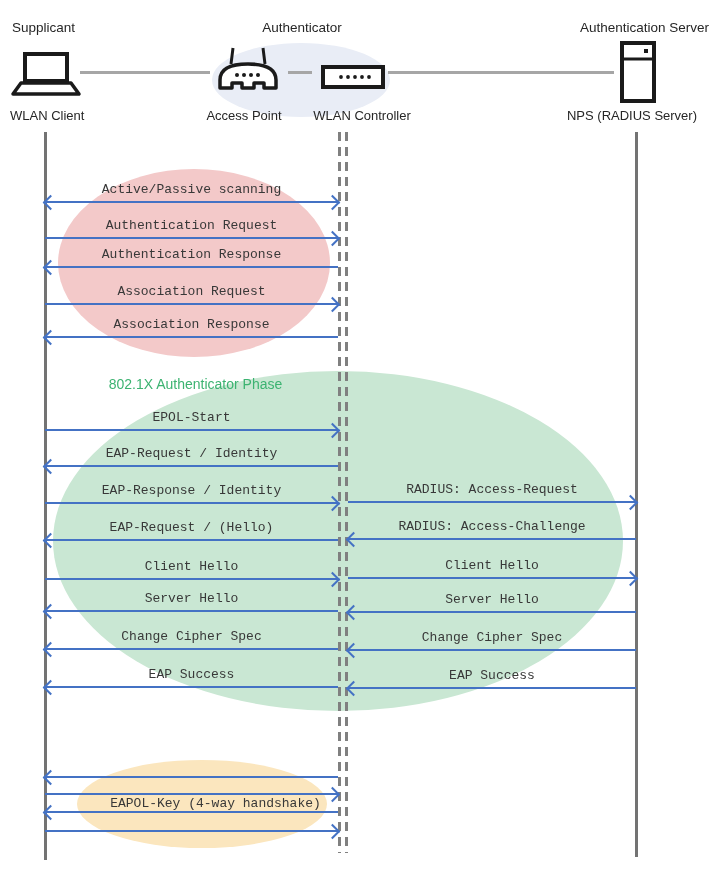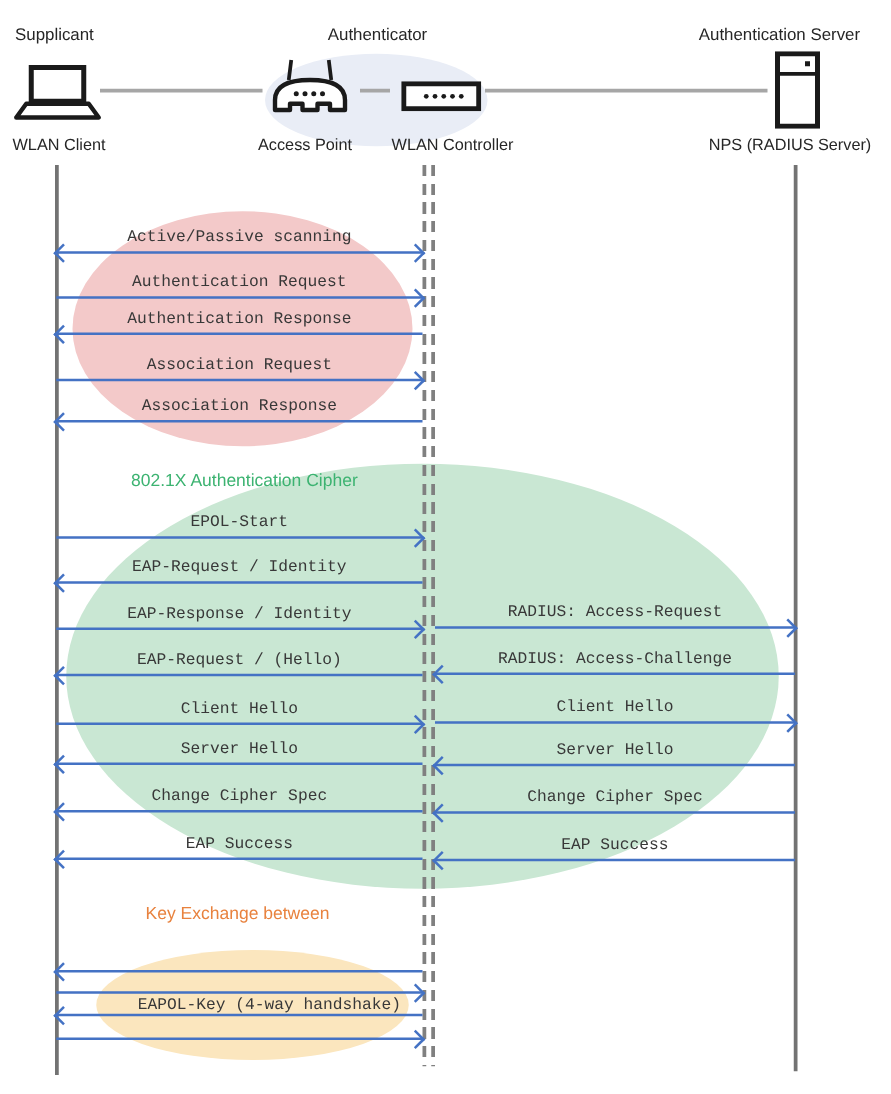--- a/index.html
+++ b/index.html
@@ -43,21 +43,21 @@
 
 <div class="canvas">
 
   <div class="ellipse el-hub"></div>
   <div class="ellipse el-red"></div>
   <div class="ellipse el-green"></div>
   <div class="ellipse el-orange"></div>
 
   <div class="role" style="left:12px">Supplicant</div>
   <div class="role" style="left:252px;width:100px;text-align:center">Authenticator</div>
-  <div class="role" style="left:559px;width:150px;text-align:left">Authentication Server</div>
+  <div class="role" style="left:559px;width:150px;text-align:right">Authentication Server</div>
 
   <div class="connector" style="left:80px;width:130px"></div>
   <div class="connector" style="left:288px;width:24px"></div>
   <div class="connector" style="left:388px;width:226px"></div>
 
   <div class="icon" style="left:10px;top:52px">
     <svg width="72" height="46" viewBox="0 0 72 46">
       <rect x="15" y="2" width="42" height="27" fill="#fff" stroke="#1a1a1a" stroke-width="4"></rect>
       <path d="M11 31 L61 31 L69 42 L3 42 Z" fill="#fff" stroke="#1a1a1a" stroke-width="3.5" stroke-linejoin="round"></path>
     </svg>
@@ -126,21 +126,21 @@
 
     <span class="ah ah-r"></span>
   </div>
   <div class="msg colL" style="top:337px" data-dir="left">
     <div class="lbl">Association Response</div>
     <span class="line"></span>
     <span class="ah ah-l"></span>
 
   </div>
 
-  <div class="phase-title" style="left:48px;top:376px;width:295px;color:var(--green-title)">802.1X Authentication Cipher</div>
+  <div class="phase-title" style="left:48px;top:376px;width:295px;color:var(--green-title)">802.1X Authenticator Phase</div>
 
   <div class="msg colL" style="top:430px" data-dir="right">
     <div class="lbl">EPOL-Start</div>
     <span class="line"></span>
 
     <span class="ah ah-r"></span>
   </div>
   <div class="msg colL" style="top:466px" data-dir="left">
     <div class="lbl">EAP-Request / Identity</div>
     <span class="line"></span>
@@ -214,21 +214,20 @@
     <span class="ah ah-l"></span>
 
   </div>
   <div class="msg colR" style="top:688px" data-dir="left">
     <div class="lbl">EAP Success</div>
     <span class="line"></span>
     <span class="ah ah-l"></span>
 
   </div>
 
-  <div class="phase-title" style="left:45px;top:722px;width:290px;color:var(--orange-title)">Key Exchange between</div>
 
   <div class="msg colL" style="top:777px" data-dir="left">
     <span class="line"></span>
     <span class="ah ah-l"></span>
 
   </div>
   <div class="msg colL" style="top:794px" data-dir="right">
     <span class="line"></span>
 
     <span class="ah ah-r"></span>

